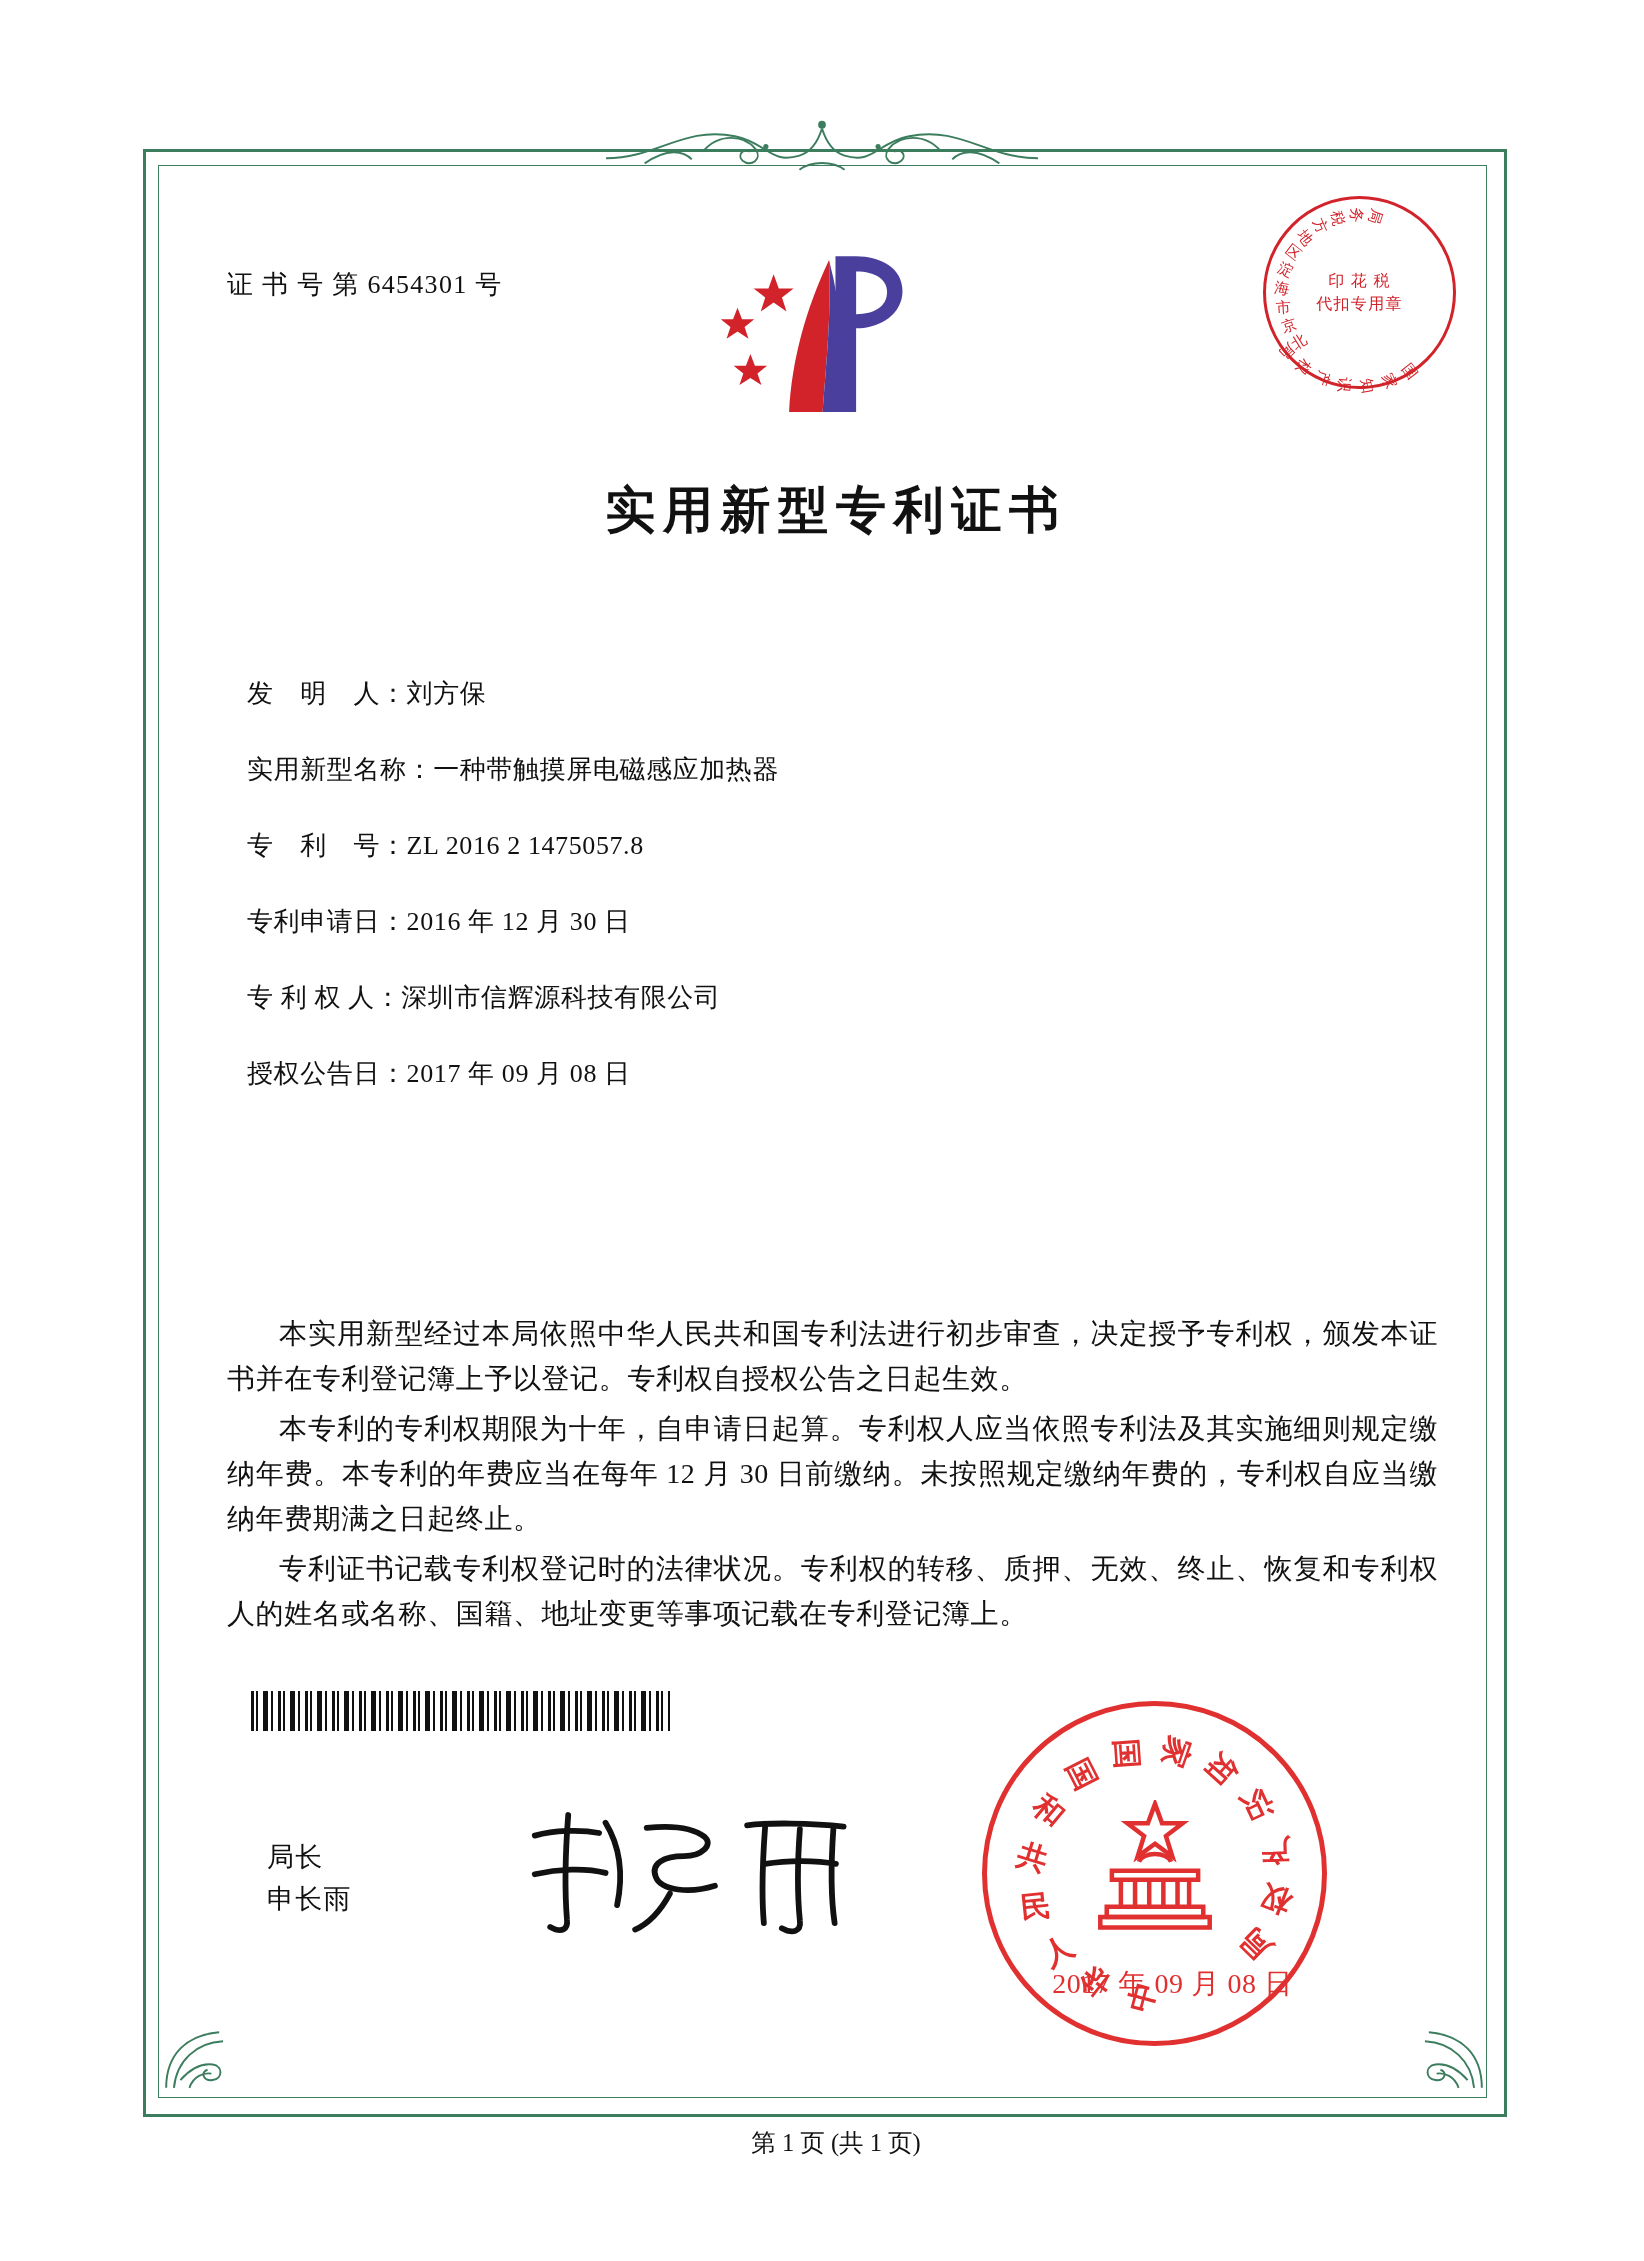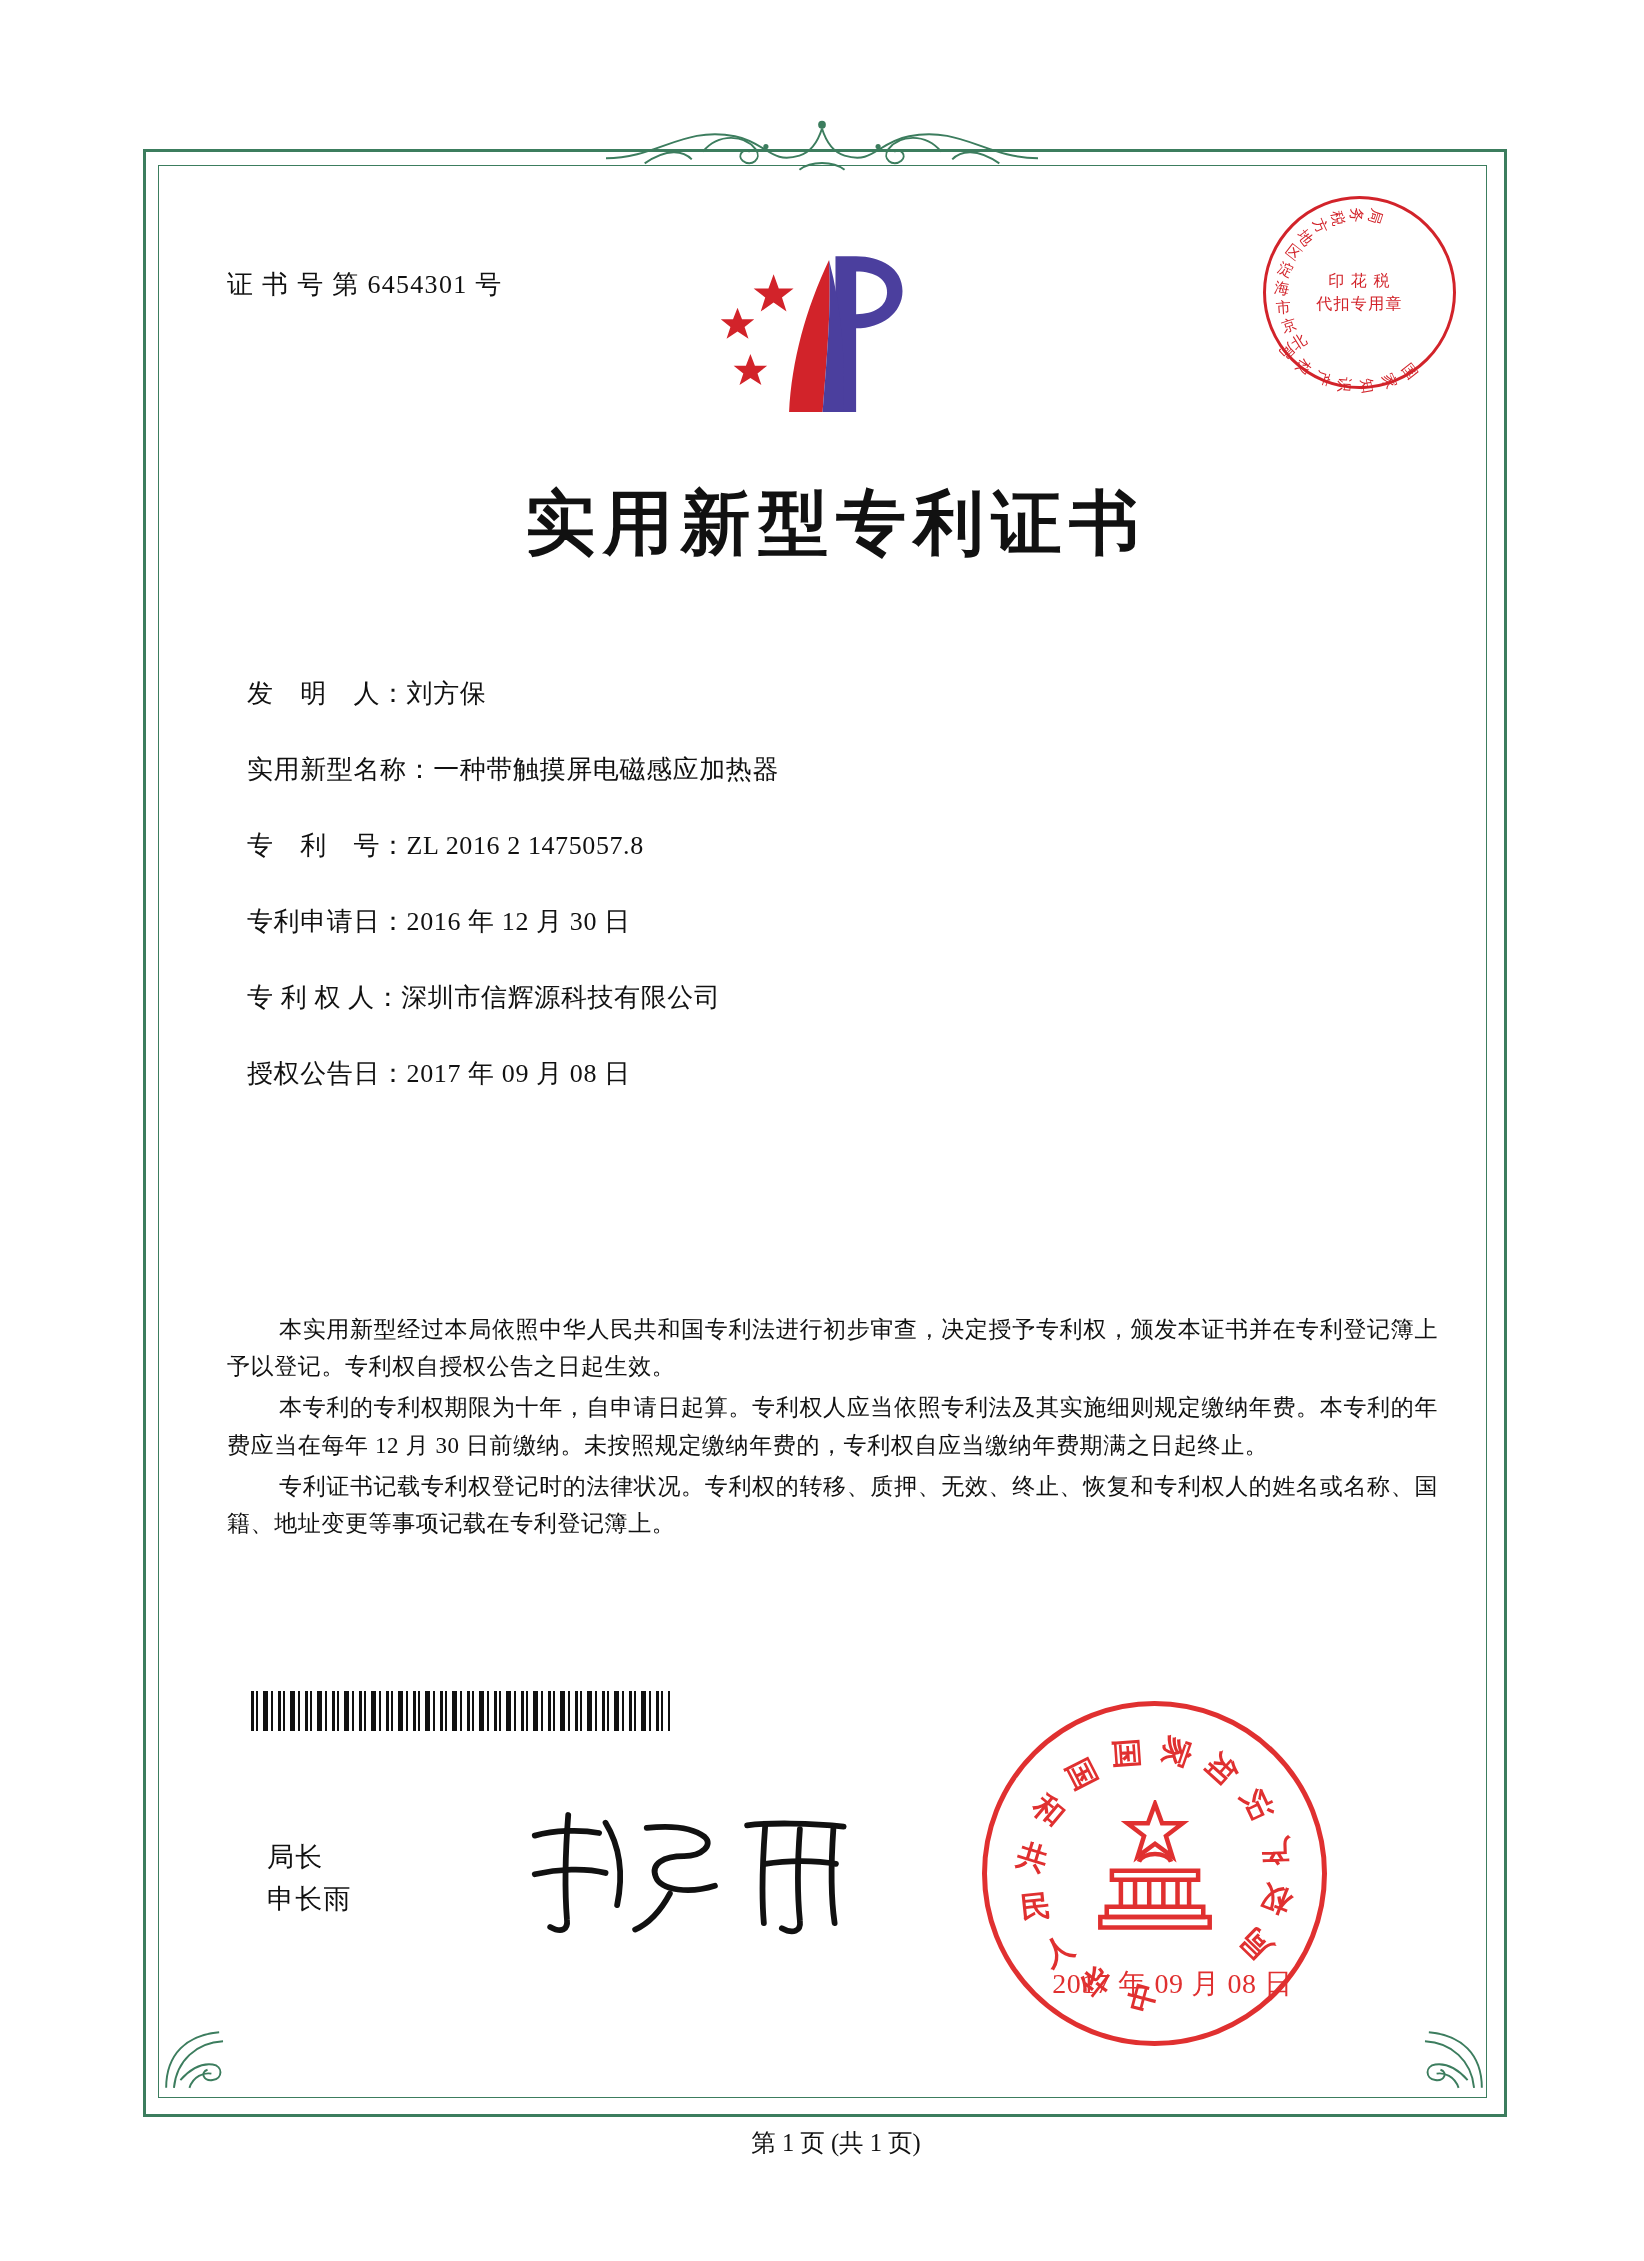--- a/index.html
+++ b/index.html
@@ -46,33 +46,33 @@
     position:absolute;left:50%;top:50%;transform-origin:0 0;
     white-space:nowrap;
   }
   .tax-stamp .mid{
     position:absolute;left:0;right:0;top:70px;text-align:center;
     font-size:16px;line-height:1.45;letter-spacing:1.3px;
   }
 
   .title{
     position:absolute;left:0;right:0;top:477px;text-align:center;
-    font-size:70px;font-weight:bold;letter-spacing:7.7px;
+    font-size:50px;font-weight:bold;letter-spacing:7.7px;
     font-family:"DejaVu Serif",serif;
     margin-left:28px;
   }
 
   
   .fields{position:absolute;left:247px;top:676px;width:1160px;font-size:26px;}
   .field{margin-bottom:41px;white-space:nowrap;letter-spacing:0.6px;}
   .field .lbl{display:inline-block;}
   .field .val{display:inline-block;}
 
   
-  .paras{position:absolute;left:227px;top:1311px;width:1211px;font-size:23px;line-height:1.62;}
+  .paras{position:absolute;left:227px;top:1311px;width:1211px;font-size:28px;line-height:1.62;}
   .paras p{margin:0 0 3.9px 0;text-indent:52px;text-align:justify;letter-spacing:0.6px;}
 
   
   .barcode{
     position:absolute;left:251px;top:1691px;width:419px;height:40px;
     background:
       repeating-linear-gradient(90deg,#111 0 2.6px,transparent 2.6px 5.2px,#111 5.2px 7px,transparent 7px 12.2px,#111 12.2px 17px,transparent 17px 20px,#111 20px 22px,transparent 22px 27px);
   }
 
   

